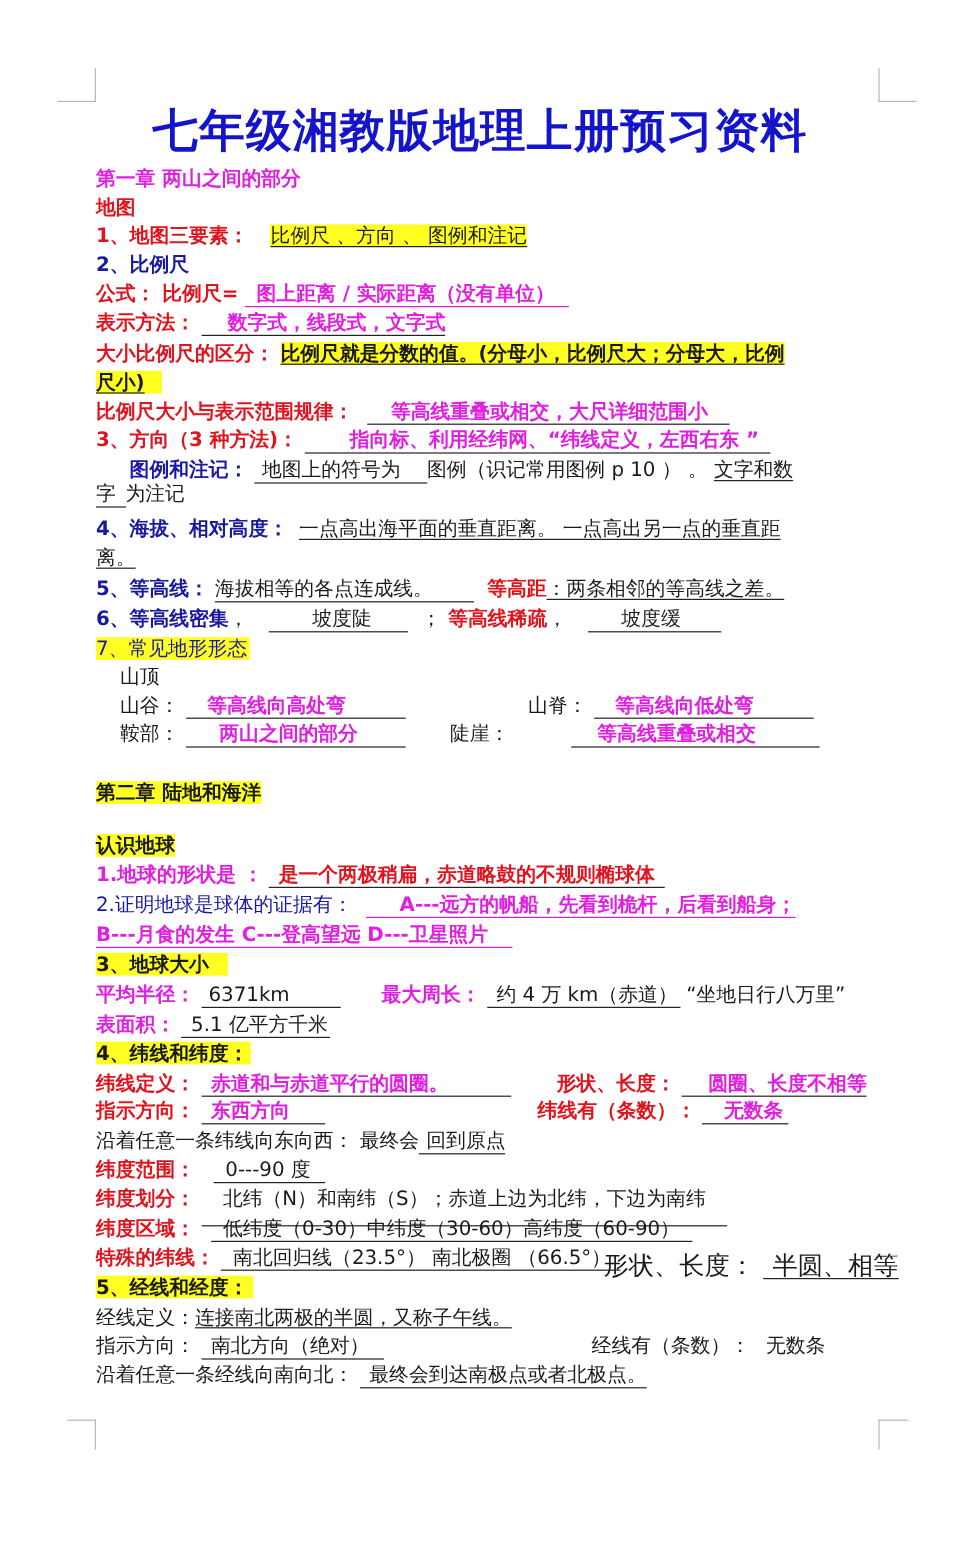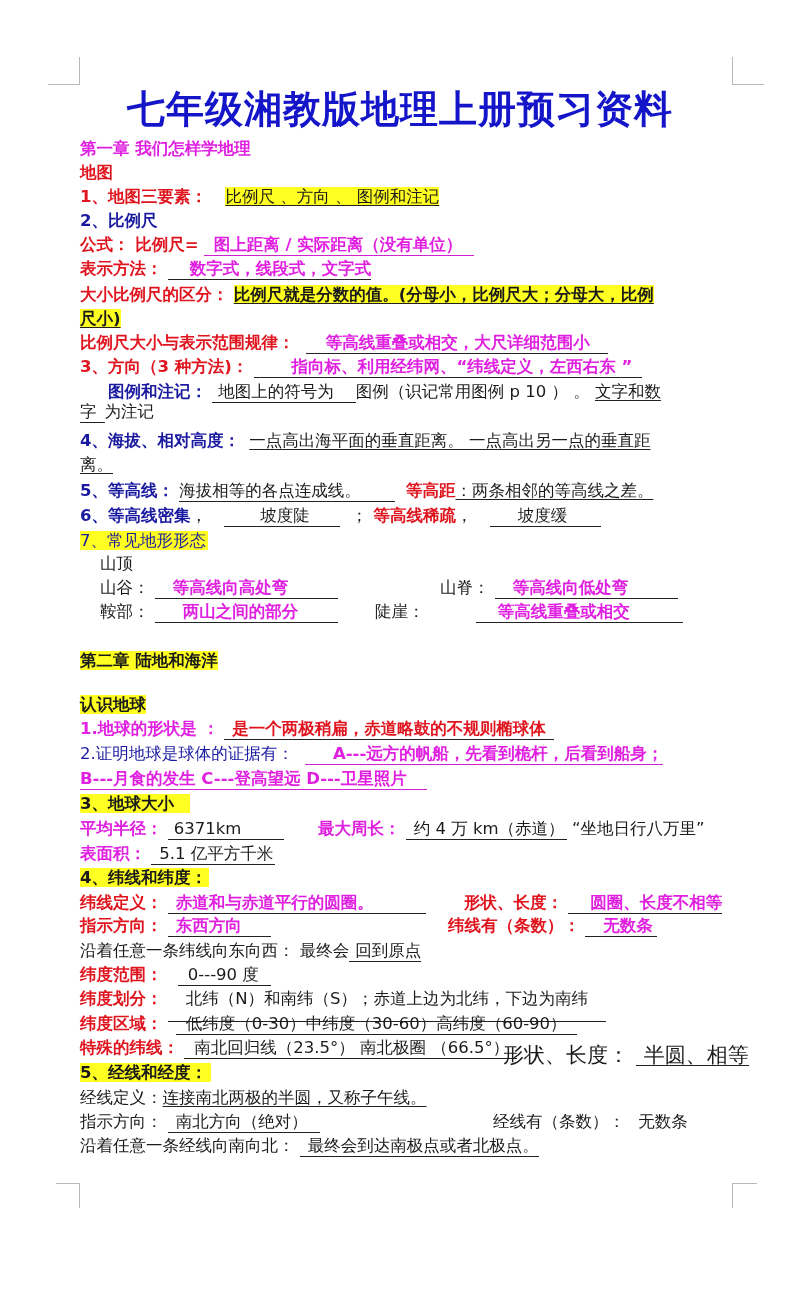--- a/index.html
+++ b/index.html
@@ -30,21 +30,21 @@
 </head>
 <body>
 
 <div class="corner c-tl"></div>
 <div class="corner c-tr"></div>
 <div class="corner c-bl"></div>
 <div class="corner c-br"></div>
 
 <div class="title">七年级湘教版地理上册预习资料</div>
 
-<div class="line b mag" style="top:138px">第一章  我们怎样学地理</div>
+<div class="line b mag" style="top:138px">第一章  两山之间的部分</div>
 <div class="line b red" style="top:162px">地图</div>
 
 <div class="line" style="top:186px">
   <span class="b red">1、地图三要素：</span>
   <span class="gap" style="width:8px"></span>
   <span class="hl u blk">比例尺 、方向 、 图例和注记</span>
 </div>
 
 <div class="line b nav" style="top:210px">2、比例尺</div>
 
@@ -56,21 +56,21 @@
 <div class="line" style="top:258px">
   <span class="b red">表示方法：</span>
   <span class="ul b mag" style="padding-left:22px">数字式，线段式，文字式</span>
 </div>
 
 <div class="line" style="top:284px">
   <span class="b red">大小比例尺的区分：</span>
   <span class="hl u b blk">比例尺就是分数的值。(分母小，比例尺大；分母大，比例</span>
 </div>
 <div class="line" style="top:308px">
-  <span class="hl u b blk" style="">尺小)</span>
+  <span class="hl u b blk" style="padding-right:14px">尺小)</span>
 </div>
 
 <div class="line" style="top:332px">
   <span class="b red">比例尺大小与表示范围规律：</span>
   <span class="ul b mag" style="padding:0 18px 0 20px;margin-left:6px">等高线重叠或相交，大尺详细范围小</span>
 </div>
 
 <div class="line" style="top:356px">
   <span class="b red">3、方向（3 种方法)：</span>
   <span class="ul b mag" style="padding:0 10px 0 38px">指向标、利用经纬网、“纬线定义，左西右东  ”</span>

